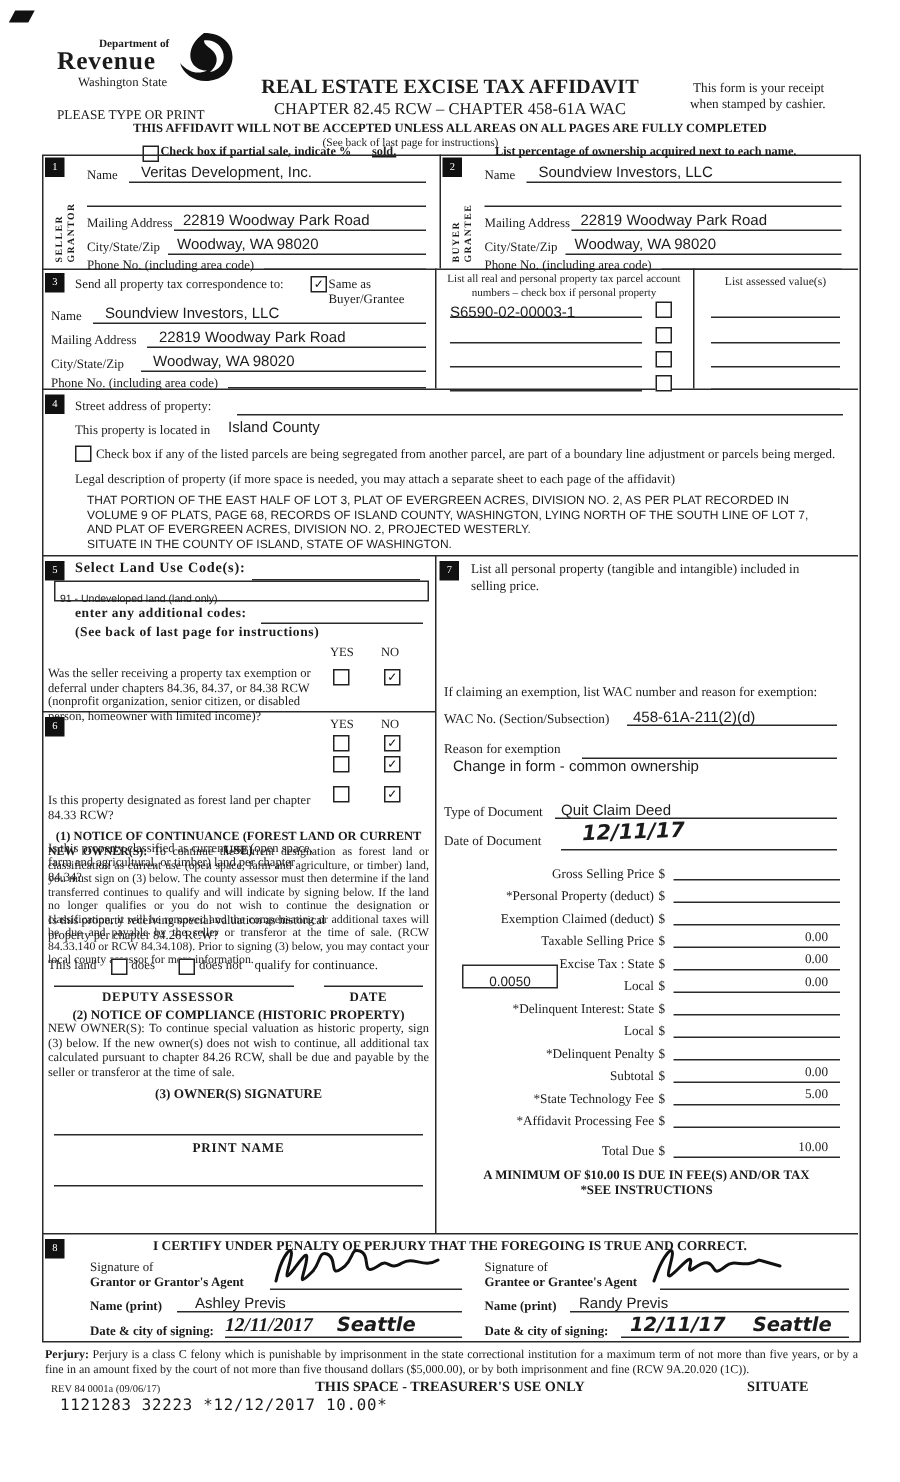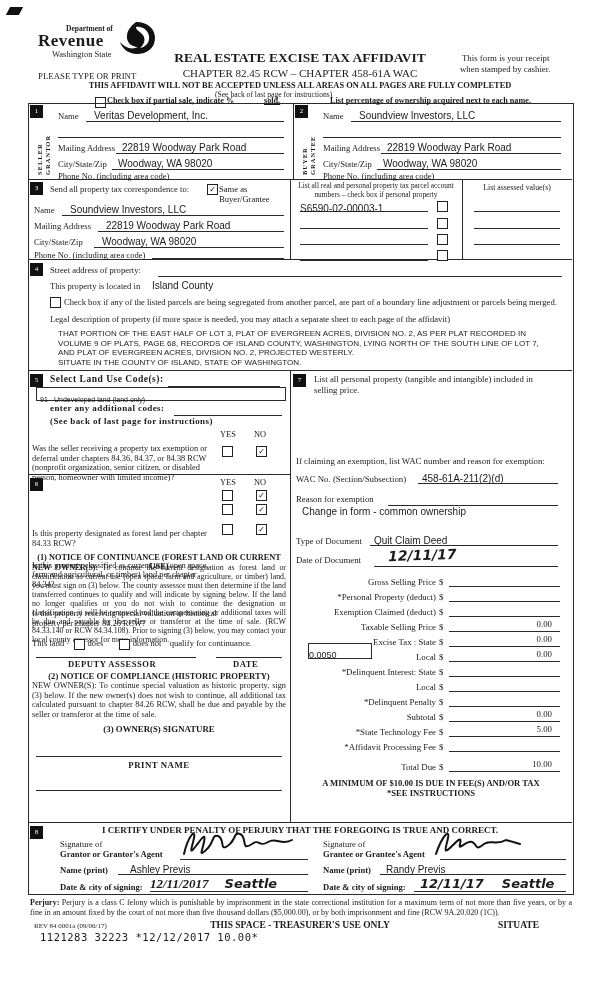--- a/index.html
+++ b/index.html
@@ -52,21 +52,21 @@
   <div class="abs ser b ctr" style="left:150px;top:50px;width:300px;font-size:13.5px;">REAL ESTATE EXCISE TAX AFFIDAVIT</div>
   <div class="abs ser ctr" style="left:150px;top:67px;width:300px;font-size:11px;">CHAPTER 82.45 RCW – CHAPTER 458-61A WAC</div>
   <div class="abs ser" style="left:38px;top:71px;font-size:8.8px;">PLEASE TYPE OR PRINT</div>
   <div class="abs ser" style="left:462px;top:53px;font-size:8.8px;">This form is your receipt</div>
   <div class="abs ser" style="left:460px;top:64px;font-size:8.8px;">when stamped by cashier.</div>
   <div class="abs ser b ctr" style="left:60px;top:81px;width:480px;font-size:8.4px;">THIS AFFIDAVIT WILL NOT BE ACCEPTED UNLESS ALL AREAS ON ALL PAGES ARE FULLY COMPLETED</div>
   <div class="abs ser" style="left:215px;top:90px;font-size:7.6px;">(See back of last page for instructions)</div>
 
   <span class="cb abs" style="left:95px;top:97px;"></span>
   <div class="abs ser b" style="left:107px;top:96px;font-size:8.2px;">Check box if partial sale, indicate %</div>
-  <div class="abs ser b" style="left:264px;top:96px;font-size:8.2px;text-decoration:underline;">sold.</div>
+  <div class="abs ser b" style="left:248px;top:96px;font-size:8.2px;text-decoration:underline;">sold.</div>
   <div class="abs ser b" style="left:330px;top:96px;font-size:8.2px;">List percentage of ownership acquired next to each name.</div>
 
   <div class="abs box" style="left:28px;top:103px;width:544px;height:790px;border-width:1.5px;"></div>
   <div class="abs hline" style="left:28px;top:179px;width:544px;"></div>
   <div class="abs hline" style="left:28px;top:259px;width:544px;"></div>
   <div class="abs hline" style="left:28px;top:370px;width:544px;"></div>
   <div class="abs hline" style="left:28px;top:822px;width:544px;border-top-width:1.5px;"></div>
   <div class="abs vline" style="left:293px;top:103px;height:76px;"></div>
   <div class="abs vline" style="left:290px;top:179px;height:80px;"></div>
   <div class="abs vline" style="left:462px;top:179px;height:80px;"></div>
@@ -286,21 +286,21 @@
           <span class="mlbl">*Affidavit Processing Fee</span>
           <span class="mds">$</span>
           <span class="mline"></span>
         </div>
       <div class="mrow" style="margin-top:5px;">
           <span class="mlbl">Total Due</span>
           <span class="mds">$</span>
           <span class="mline">10.00</span>
         </div>
     </div>
-    <div class="box abs" style="left:18px;top:273px;width:62px;height:14px;">
+    <div class="box abs" style="left:18px;top:273px;width:62px;height:14px;text-align:center;">
       <span class="san" style="font-size:9px;line-height:14px;">0.0050</span>
     </div>
     <div class="abs ser b ctr" style="left:6px;top:408px;width:270px;font-size:8.6px;">A MINIMUM OF $10.00 IS DUE IN FEE(S) AND/OR TAX</div>
     <div class="abs ser b ctr" style="left:6px;top:418px;width:270px;font-size:8.6px;">*SEE INSTRUCTIONS</div>
   </div>
 
   <div class="abs" style="left:28px;top:822px;width:544px;height:71px;">
     <div class="numbox abs" style="left:2px;top:4px;">8</div>
     <div class="abs ser b ctr" style="left:40px;top:3px;width:464px;font-size:9px;">I CERTIFY UNDER PENALTY OF PERJURY THAT THE FOREGOING IS TRUE AND CORRECT.</div>
 

